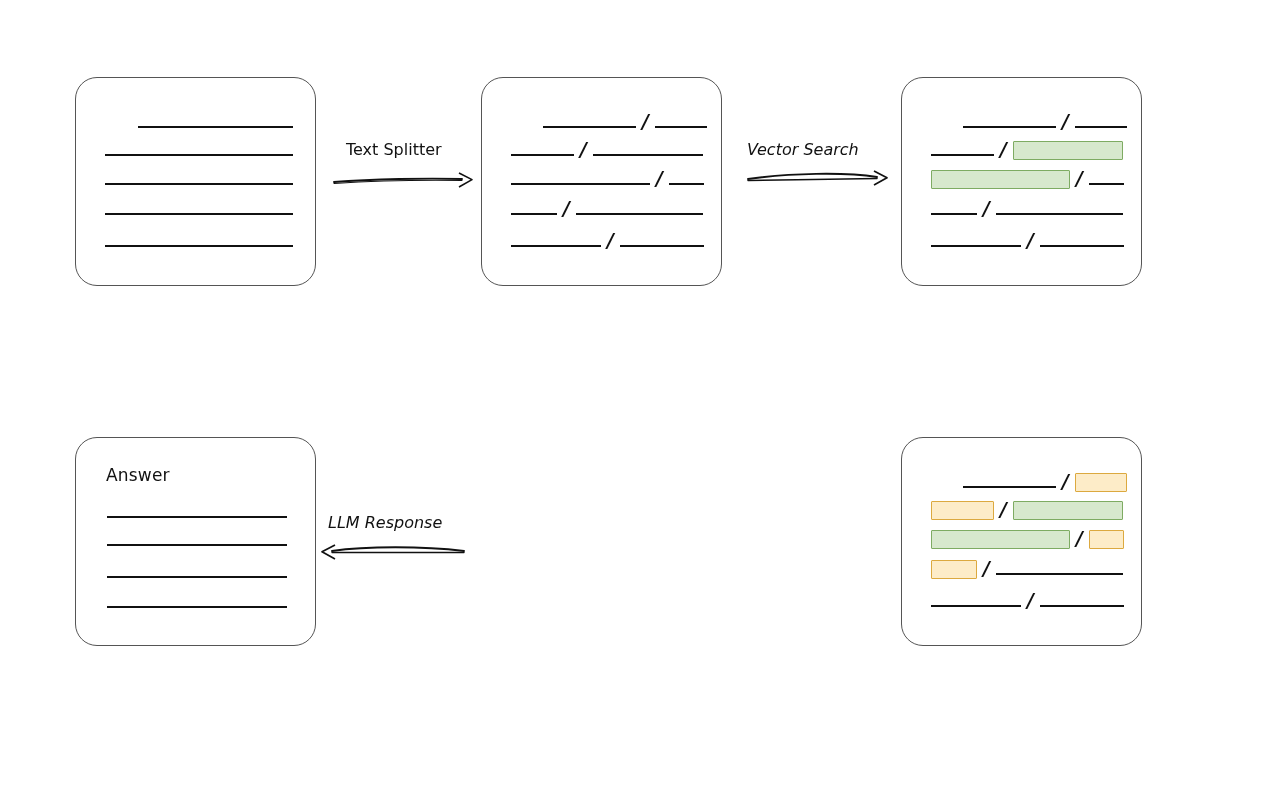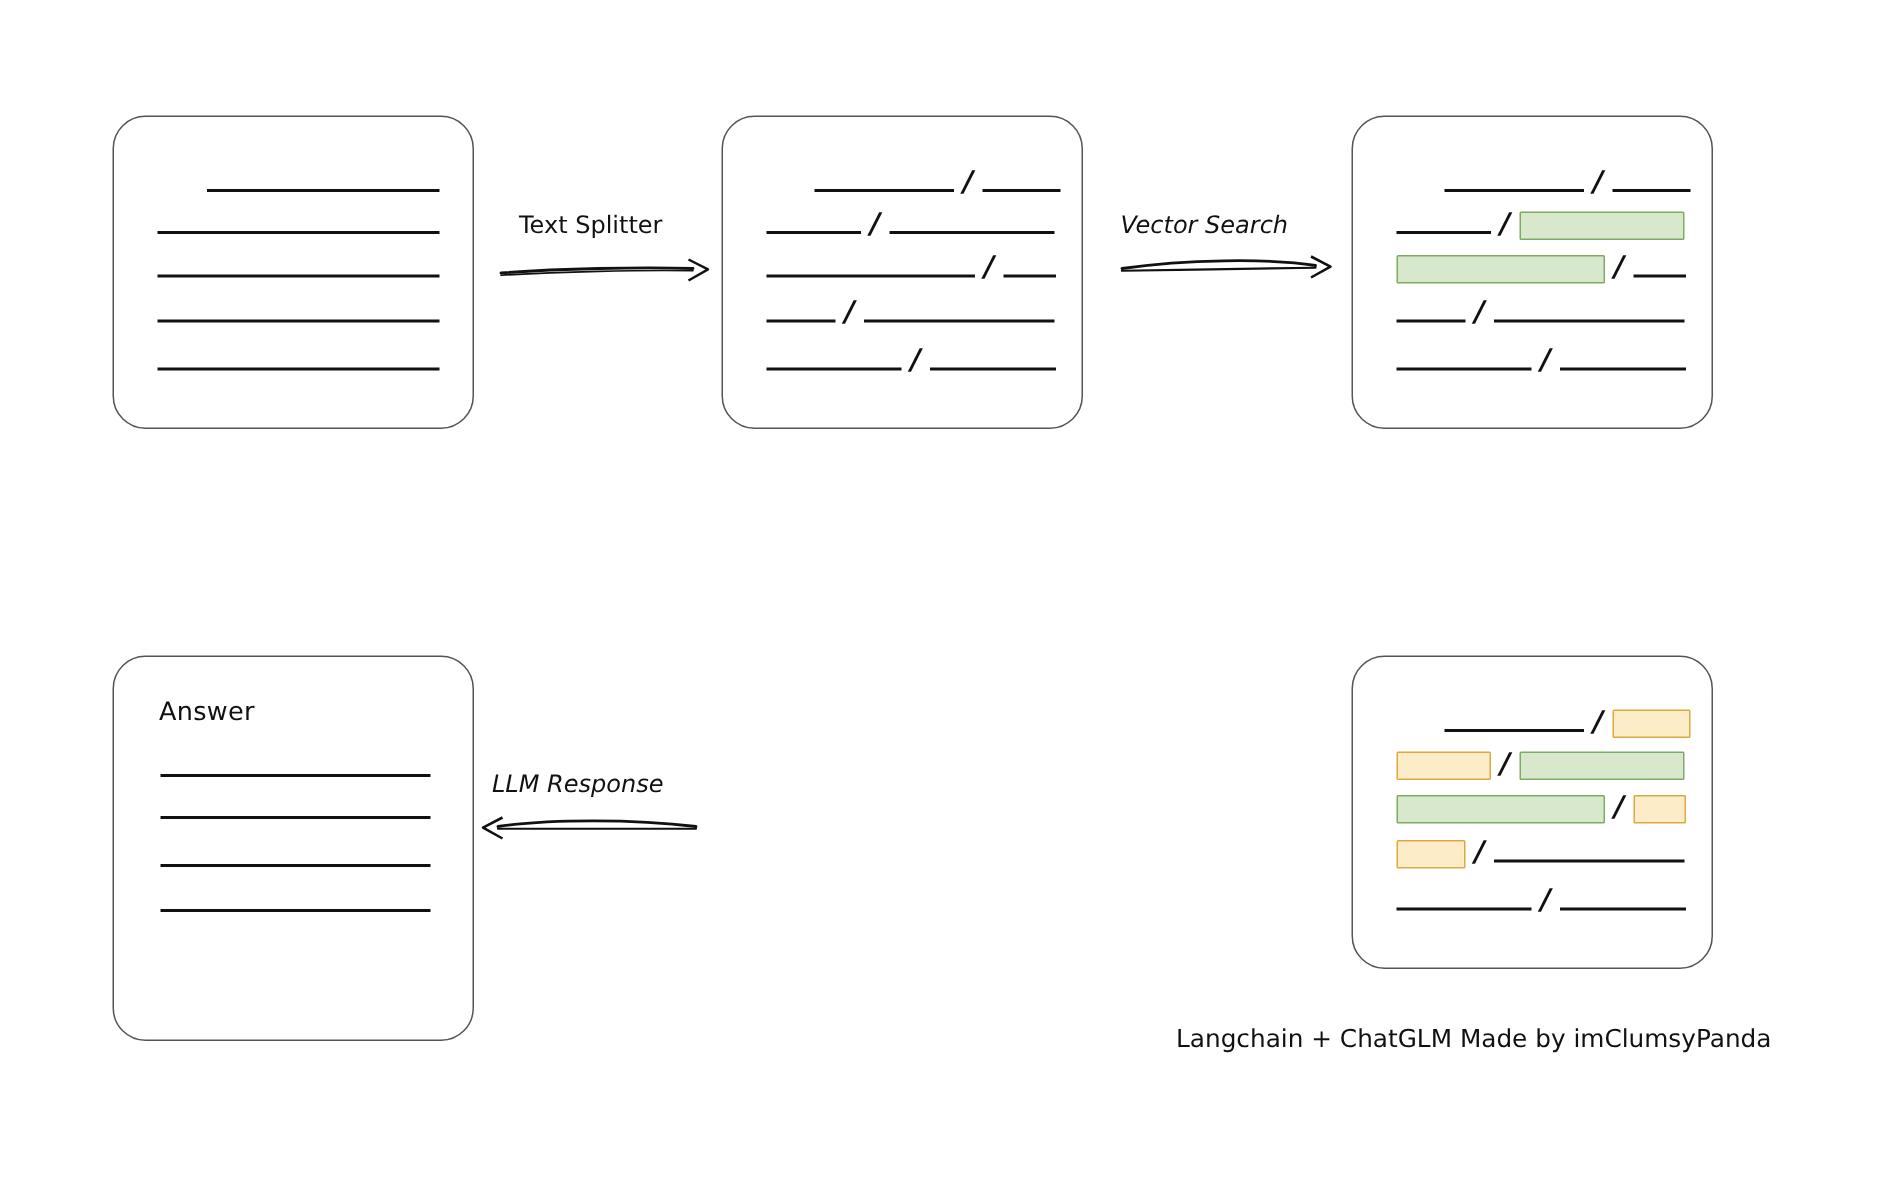--- a/index.html
+++ b/index.html
@@ -233,25 +233,24 @@
 
   <div class="arrow-wrap" style="left:318px; top:513px; width:150px; height:60px;font-style:italic;">
     <div class="arrow-label" style="left:10px; top:0px;">LLM Response</div>
     <svg width="150" height="60" viewBox="0 0 150 60">
       <path d="M146,38 C105,33 48,33 14,38" stroke="#111" stroke-width="1.9" fill="none" stroke-linecap="round"></path>
       <path d="M146,39.5 C105,39.5 48,39.5 14,39.5" stroke="#111" stroke-width="1.4" fill="none" stroke-linecap="round"></path>
       <path d="M17,32 L4,38.8 L17,46" stroke="#111" stroke-width="1.7" fill="none" stroke-linejoin="round"></path>
     </svg>
   </div>
 
-  <div class="doc-box" style="left:75px; top:437px; width:241px; height:257px;">
+  <div class="doc-box" style="left:75px; top:437px; width:241px; height:209px;">
     <div class="box-label" style="left:30px; top:27px;">Answer</div>
     <div id="answer-lines">
         <div class="seg-line" style="position: absolute; left: 31px; top: 78px; width: 180px;"></div>
         <div class="seg-line" style="position: absolute; left: 31px; top: 106px; width: 180px;"></div>
         <div class="seg-line" style="position: absolute; left: 31px; top: 138px; width: 180px;"></div>
         <div class="seg-line" style="position: absolute; left: 31px; top: 168px; width: 180px;"></div>
       </div>
   </div>
 
-  <div class="footer-note" style="left:784px; top:683px;">Langchain + ChatGLM Made by imClumsyPanda</div>
 
 </div>
 
 </body></html>

